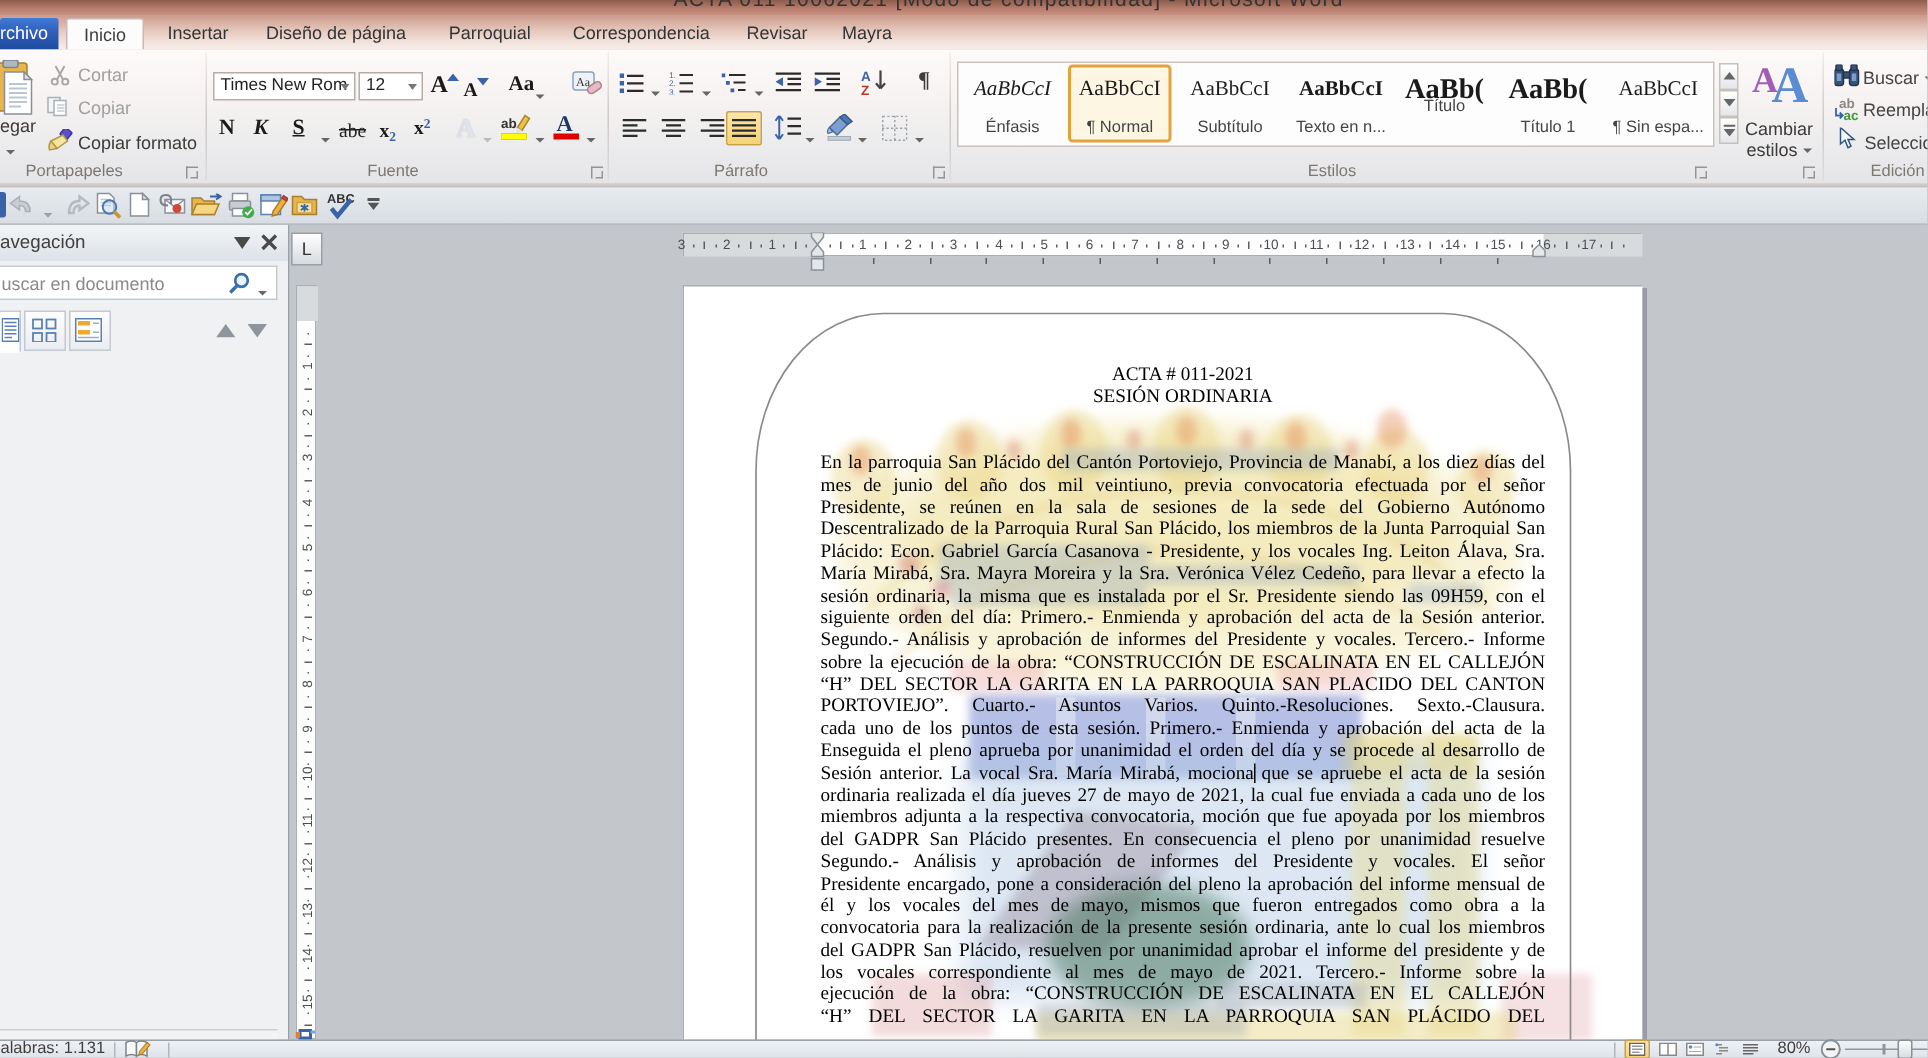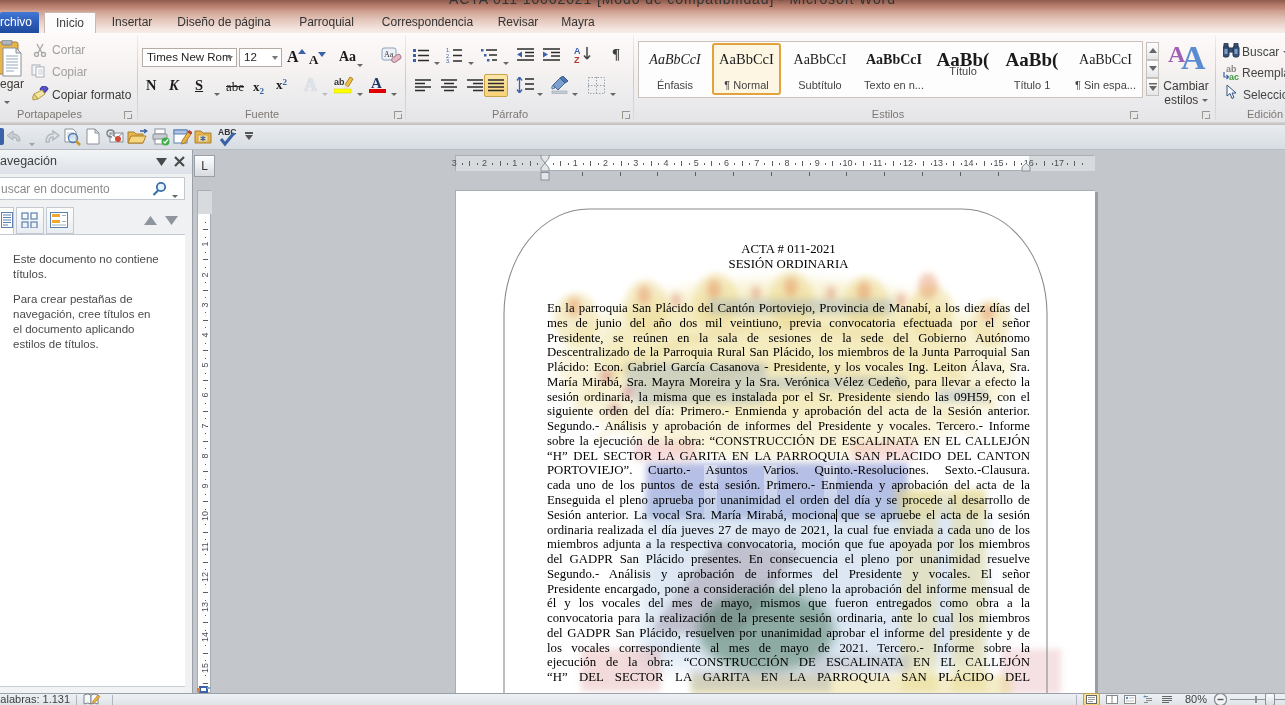--- a/index.html
+++ b/index.html
@@ -101,21 +101,21 @@
   <div class="tab" style="left:490px;width:56px;">Revisar</div>
   <div class="tab" style="left:556px;width:44px;">Mayra</div>
 </div>
 <div class="abs" id="ribbon">
   <div class="gsep" style="left:137px;"></div>
   <div class="gsep" style="left:405px;"></div>
   <div class="gsep" style="left:633px;"></div>
   <div class="gsep" style="left:1215px;"></div>
   <div class="glabel" style="left:0px;width:99px;">Portapapeles</div>
   <div class="glabel" style="left:212px;width:100px;">Fuente</div>
-  <div class="glabel" style="left:460px;width:100px;">Párrafo</div>
+  <div class="glabel" style="left:444px;width:100px;">Párrafo</div>
   <div class="glabel" style="left:828px;width:120px;">Estilos</div>
   <div class="glabel" style="left:1247px;width:60px;text-align:left;">Edición</div>
   <div class="launcher" style="left:124px;"></div>
   <div class="launcher" style="left:394px;"></div>
   <div class="launcher" style="left:622px;"></div>
   <div class="launcher" style="left:1130px;"></div>
   <div class="launcher" style="left:1202px;"></div>
 
   <svg class="ib" style="left:0px;top:7px;" width="24" height="38" viewBox="0 0 24 38">
     <rect x="-4" y="2" width="22" height="32" rx="2" fill="#e8b54d" stroke="#a87f2e"></rect>
@@ -450,24 +450,20 @@
           <path d="M12 3.5 h4" stroke="#9ab0c8"></path>
         <rect x="2" y="8" width="8" height="3" fill="#f0a830"></rect>
           <path d="M12 9.5 h4 M2 13 h14" stroke="#9ab0c8"></path>
       </svg>
       <svg class="ib" style="left:144px;top:9px;" width="13" height="9">
           <path d="M6.5 0 L13 9 L0 9 Z" fill="#8e959c"></path>
         </svg>
       <svg class="ib" style="left:165px;top:9px;" width="13" height="9">
           <path d="M6.5 9 L13 0 L0 0 Z" fill="#8e959c"></path>
         </svg>
-    </div>
-    <div class="abs" id="navcontent">
-      <div style="margin-top:17px;">Este documento no contiene<br>títulos.</div>
-      <div style="margin-top:10px;">Para crear pestañas de<br>navegación, cree títulos en<br>el documento aplicando<br>estilos de títulos.</div>
     </div>
     <div class="abs" id="navhsb"></div>
   </div>
   <div class="abs" id="lbox">L</div>
     <div class="abs" style="left:581.8px;top:22px;width:1px;height:4px;background:#5a5e63;"></div>
     <div class="abs" style="left:619.6px;top:22px;width:1px;height:4px;background:#5a5e63;"></div>
     <div class="abs" style="left:657.4px;top:22px;width:1px;height:4px;background:#5a5e63;"></div>
     <div class="abs" style="left:695.2px;top:22px;width:1px;height:4px;background:#5a5e63;"></div>
     <div class="abs" style="left:733.0px;top:22px;width:1px;height:4px;background:#5a5e63;"></div>
     <div class="abs" style="left:770.8px;top:22px;width:1px;height:4px;background:#5a5e63;"></div>

